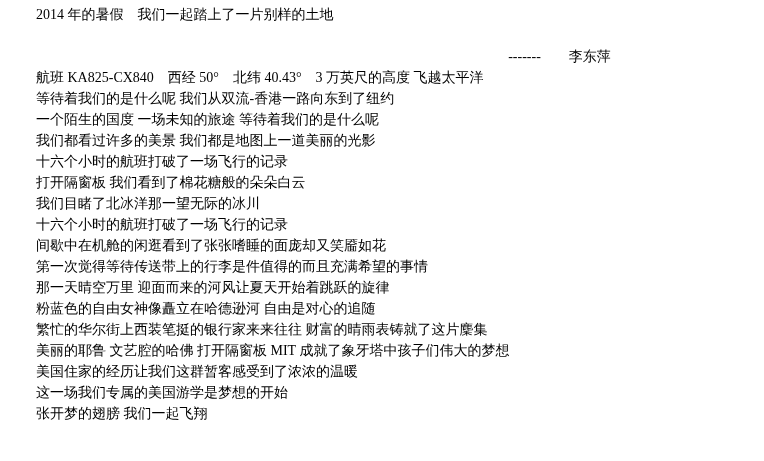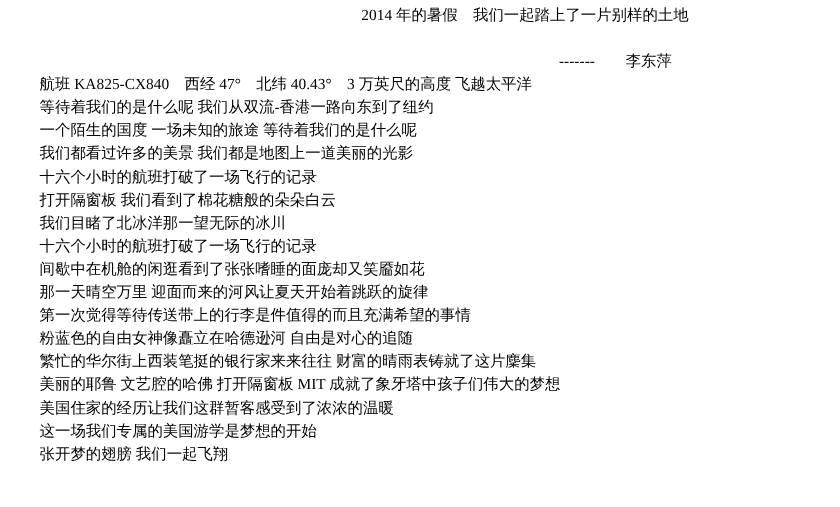--- a/index.html
+++ b/index.html
@@ -19,21 +19,21 @@
     box-sizing: border-box;
     padding: 4px 0 0 36px;
   }
   .line {
     height: 21px;
     line-height: 21px;
     white-space: pre;
   }
   .title-line {
     width: 590px;
-    text-align: right;
+    text-align: left;
     height: 21px;
     line-height: 21px;
     white-space: pre;
   }
   .spacer-line {
     height: 21px;
   }
   .attribution-line {
     height: 21px;
     line-height: 21px;
@@ -43,31 +43,31 @@
   }
 </style>
 </head>
 <body>
 
 <div class="page">
   <div class="title-line">2014 年的暑假　我们一起踏上了一片别样的土地</div>
   <div class="spacer-line"></div>
   <div class="attribution-line">-------　　李东萍</div>
   <div>
-      <div class="line">航班 KA825-CX840　西经 47°　北纬 40.43°　3 万英尺的高度 飞越太平洋</div>
+      <div class="line">航班 KA825-CX840　西经 50°　北纬 40.43°　3 万英尺的高度 飞越太平洋</div>
       <div class="line">等待着我们的是什么呢 我们从双流-香港一路向东到了纽约</div>
       <div class="line">一个陌生的国度 一场未知的旅途 等待着我们的是什么呢</div>
       <div class="line">我们都看过许多的美景 我们都是地图上一道美丽的光影</div>
       <div class="line">十六个小时的航班打破了一场飞行的记录</div>
       <div class="line">打开隔窗板 我们看到了棉花糖般的朵朵白云</div>
       <div class="line">我们目睹了北冰洋那一望无际的冰川</div>
       <div class="line">十六个小时的航班打破了一场飞行的记录</div>
       <div class="line">间歇中在机舱的闲逛看到了张张嗜睡的面庞却又笑靥如花</div>
+      <div class="line">第一次觉得等待传送带上的行李是件值得的而且充满希望的事情</div>
       <div class="line">那一天晴空万里 迎面而来的河风让夏天开始着跳跃的旋律</div>
-      <div class="line">第一次觉得等待传送带上的行李是件值得的而且充满希望的事情</div>
       <div class="line">粉蓝色的自由女神像矗立在哈德逊河 自由是对心的追随</div>
       <div class="line">繁忙的华尔街上西装笔挺的银行家来来往往 财富的晴雨表铸就了这片麇集</div>
       <div class="line">美丽的耶鲁 文艺腔的哈佛 打开隔窗板 MIT 成就了象牙塔中孩子们伟大的梦想</div>
       <div class="line">美国住家的经历让我们这群暂客感受到了浓浓的温暖</div>
       <div class="line">这一场我们专属的美国游学是梦想的开始</div>
       <div class="line">张开梦的翅膀 我们一起飞翔</div>
     </div>
 </div>
 
 </body></html>

